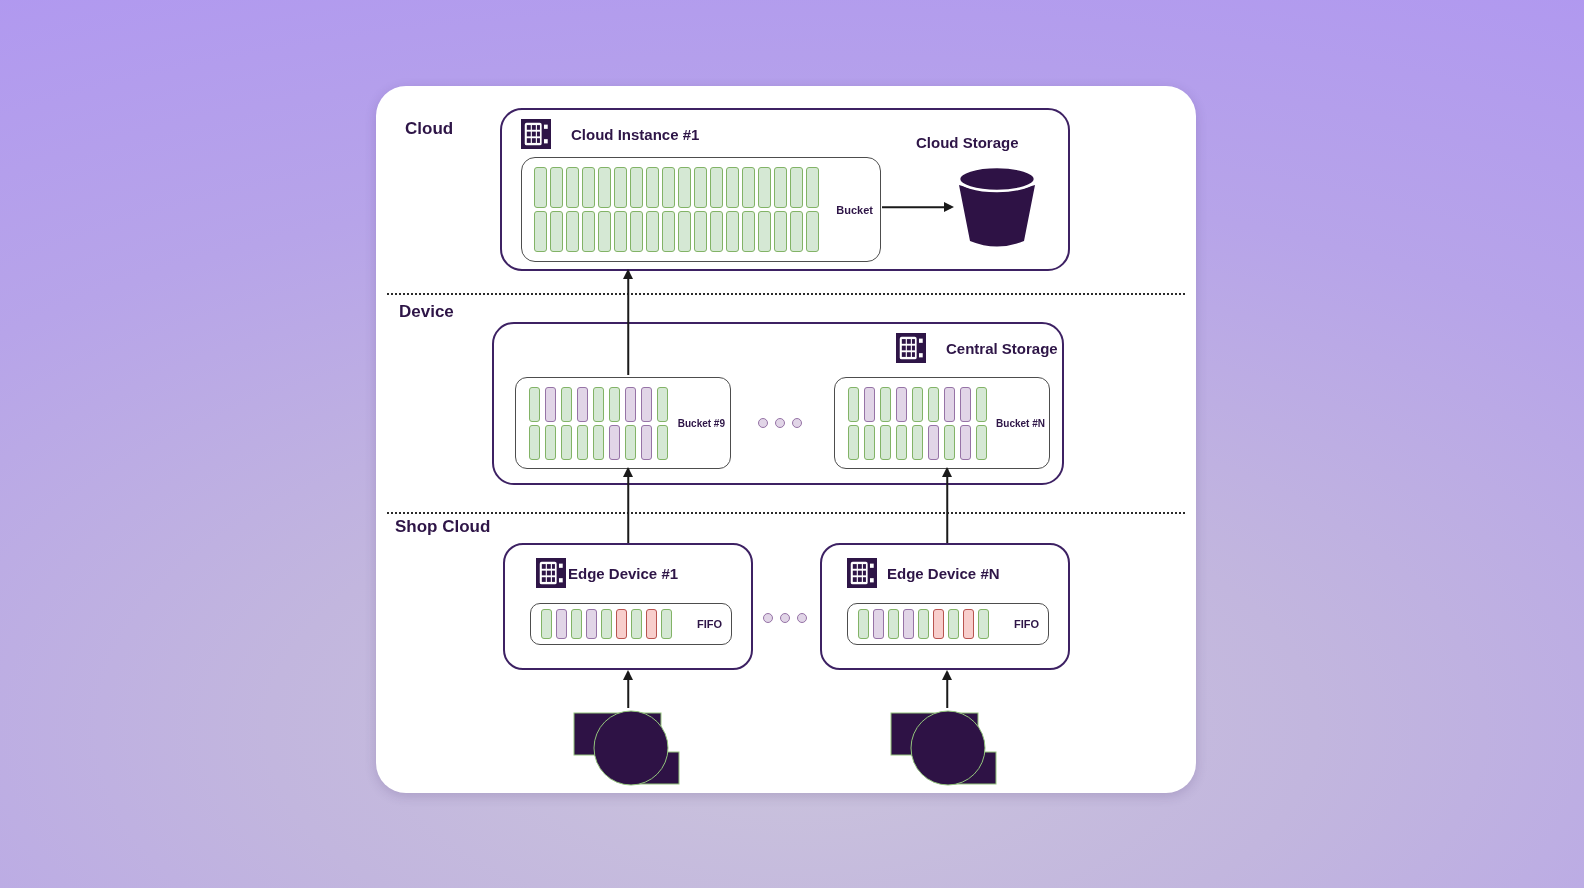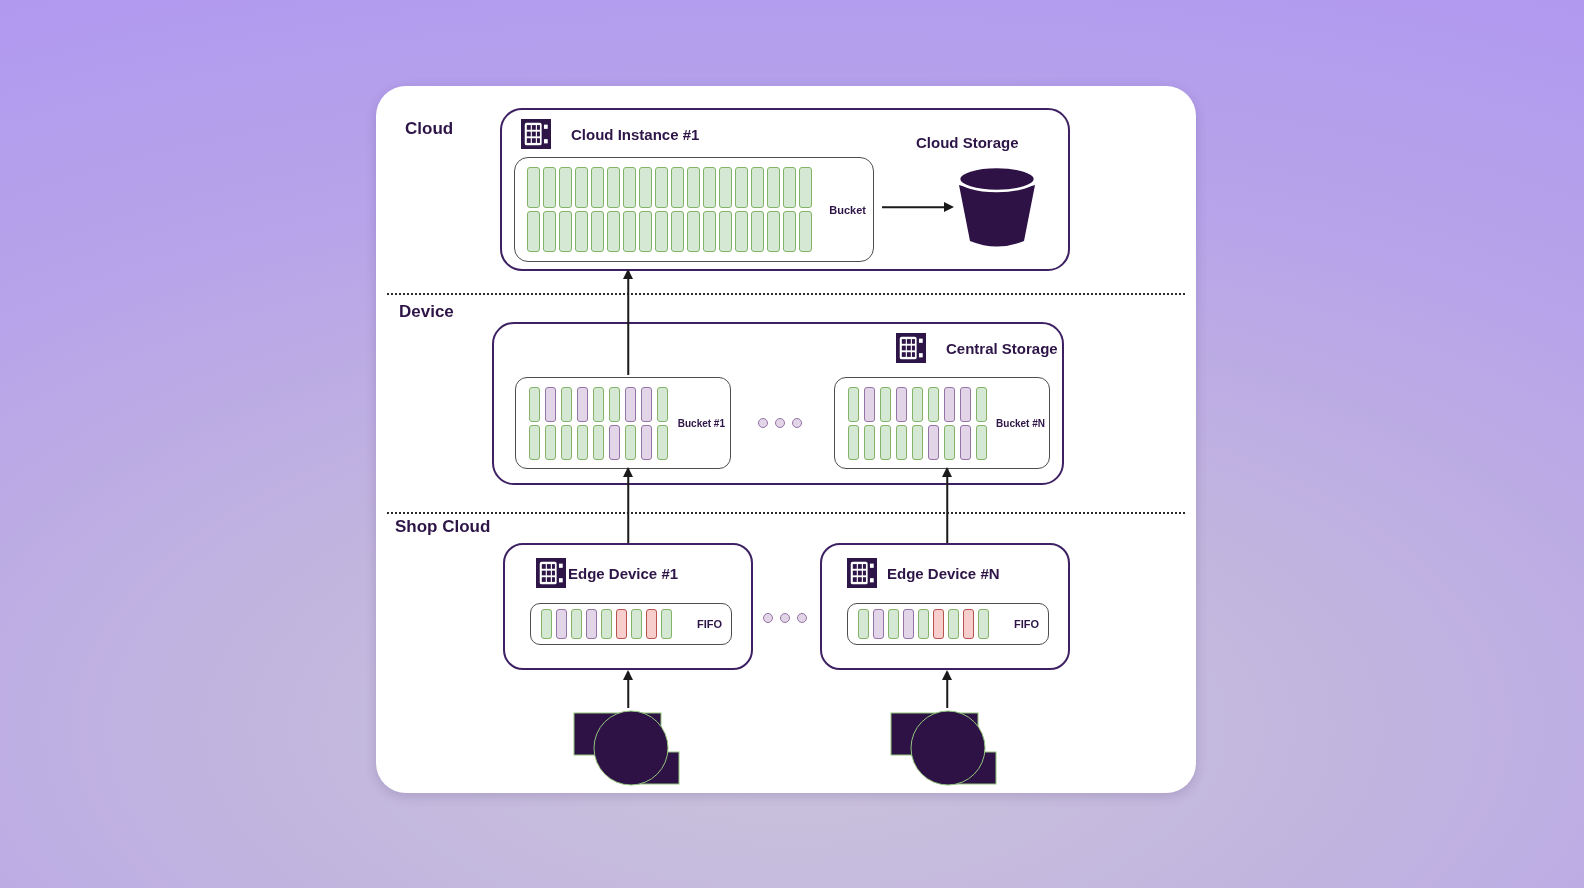--- a/index.html
+++ b/index.html
@@ -79,21 +79,21 @@
           <rect x="11.6" y="13.5" width="4.2" height="5" fill="#2e1547"></rect>
           <rect x="17" y="13.5" width="3.2" height="5" fill="#2e1547"></rect>
         <rect x="6.2" y="20.5" width="4.2" height="5" fill="#2e1547"></rect>
           <rect x="11.6" y="20.5" width="4.2" height="5" fill="#2e1547"></rect>
           <rect x="17" y="20.5" width="3.2" height="5" fill="#2e1547"></rect>
         <rect x="24.5" y="6" width="4" height="4.5" fill="#ffffff"></rect>
           <rect x="24.5" y="21.5" width="4" height="4.5" fill="#ffffff"></rect>
       </svg>
       <span class="box-title">Cloud Instance #1</span>
     </div>
-    <div class="gbox" style="left:12px;top:47px;width:360px;height:105px;padding-left:12px">
+    <div class="gbox" style="left:19px;top:47px;width:360px;height:105px;padding-left:12px">
       <div class="bar-rows cloud-bars">
           <div class="bar-row">
             <div class="bar bar-g"></div>
             <div class="bar bar-g"></div>
             <div class="bar bar-g"></div>
             <div class="bar bar-g"></div>
             <div class="bar bar-g"></div>
             <div class="bar bar-g"></div>
             <div class="bar bar-g"></div>
             <div class="bar bar-g"></div>
@@ -187,21 +187,21 @@
             <div class="bar bar-g"></div>
             <div class="bar bar-g"></div>
             <div class="bar bar-g"></div>
             <div class="bar bar-g"></div>
             <div class="bar bar-p"></div>
             <div class="bar bar-g"></div>
             <div class="bar bar-p"></div>
             <div class="bar bar-g"></div>
           </div>
         </div>
-      <span class="tiny-label" style="margin-left:auto;margin-right:5px">Bucket #1</span>
+      <span class="tiny-label" style="margin-left:auto;margin-right:5px">Bucket #9</span>
     </div>
 
     <div class="dots" style="left:264px;top:94px">
         <span></span>
         <span></span>
         <span></span>
       </div>
 
     <div class="gbox" style="left:340px;top:53px;width:216px;height:92px;padding-left:13px;border-radius:12px">
       <div class="bar-rows bucket-bars">

